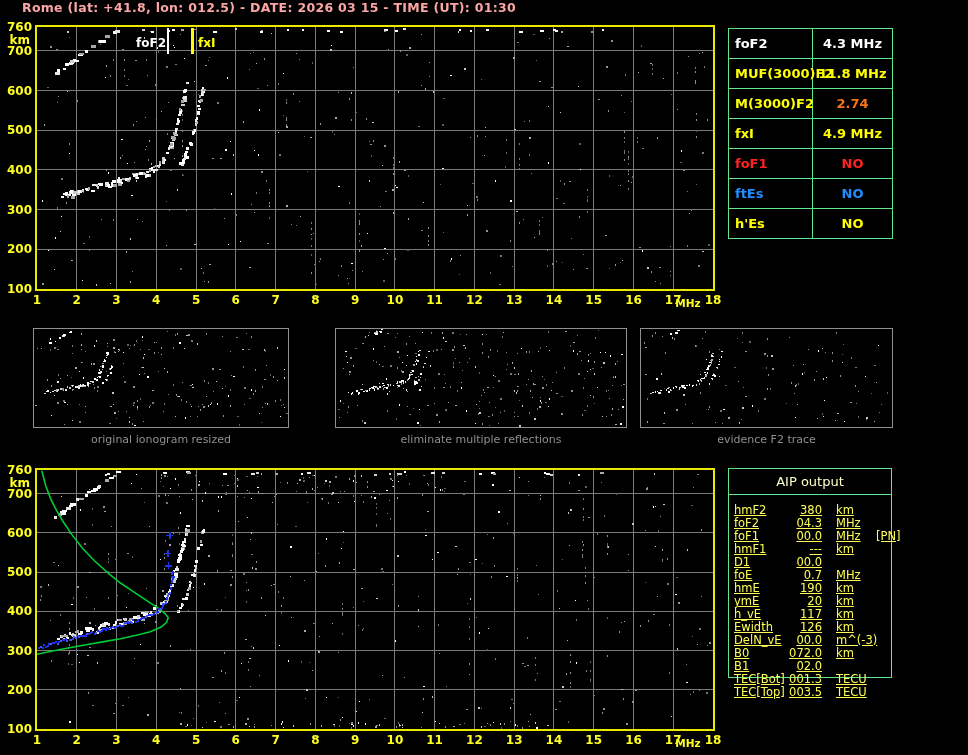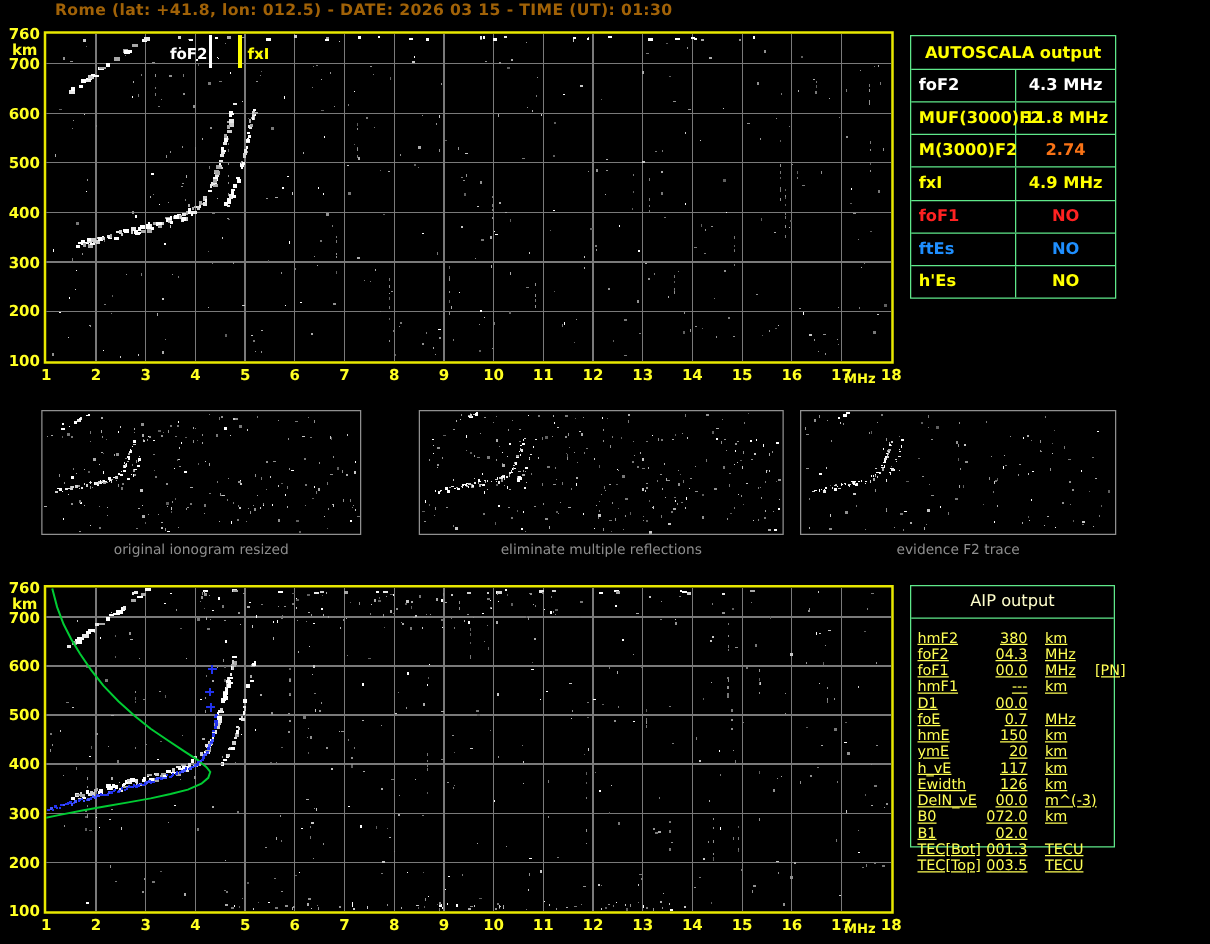--- a/index.html
+++ b/index.html
@@ -1,18 +1,18 @@
 <!DOCTYPE html>
 <html><head>
 <meta charset="utf-8">
 <style>
   html,body{margin:0;padding:0;background:#000;}
   .screen{position:relative;width:968px;height:755px;background:#000;overflow:hidden;
           font-family:"DejaVu Sans",sans-serif;}
-  .title{position:absolute;left:0;top:1;width:538px;text-align:right;color:#a16207;
+  .title{position:absolute;left:0;top:1;width:538px;text-align:center;color:#fca5a5;
          font-size:12.5px;font-weight:bold;letter-spacing:0.3px;}
   .plot{position:absolute;border:2px solid #e8e800;background:#000;}
   .plot.top{left:35px;top:25px;width:676px;height:262px;}
   .plot.bot{left:35px;top:468px;width:676px;height:259px;}
   .plot svg{position:absolute;left:0;top:0;}
   .mlabel{position:absolute;font-size:12px;font-weight:bold;white-space:nowrap;}
   .foF2label{left:129px;top:9px;transform:translateX(-100%);color:#ffffff;}
   .fxIlabel{left:161px;top:9px;color:#ffff00;}
   .axis-label{position:absolute;color:#ffff22;font-weight:bold;font-size:12px;white-space:nowrap;}
   .astable{position:absolute;left:728px;top:28px;width:165px;height:211px;border:1px solid #5fe88a;
@@ -722,21 +722,20 @@
         <rect x="165.4" y="60.1" width="2" height="2" fill="#ffffff"></rect>
         <rect x="166.2" y="62.2" width="3" height="2" fill="#a8a8a8"></rect>
         <rect x="130.2235294117647" y="1" width="2" height="26" fill="#ffffff"></rect>
         <rect x="153.58235294117648" y="1" width="3" height="26" fill="#ffff00"></rect>
       </svg>
     <span class="mlabel foF2label">foF2</span>
     <span class="mlabel fxIlabel">fxI</span>
   </div>
 
   <div class="astable">
-    <div class="as-header">AUTOSCALA output</div>
     <div class="as-rows" id="as-rows">
         <div class="as-row">
           <div class="as-label" style="color: rgb(255, 255, 255);">foF2</div>
           <div class="as-value" style="color: rgb(255, 255, 255);">4.3 MHz</div>
         </div>
         <div class="as-row">
           <div class="as-label" style="color: rgb(255, 255, 0);">MUF(3000)F2</div>
           <div class="as-value" style="color: rgb(255, 255, 0);">11.8 MHz</div>
         </div>
         <div class="as-row">
@@ -2572,21 +2571,21 @@
           <span class="aip-extra"></span>
         </div>
         <div class="aip-row">
           <span class="aip-label">foE</span>
           <span class="aip-value">0.7</span>
           <span class="aip-unit">MHz</span>
           <span class="aip-extra"></span>
         </div>
         <div class="aip-row">
           <span class="aip-label">hmE</span>
-          <span class="aip-value">150</span>
+          <span class="aip-value">190</span>
           <span class="aip-unit">km</span>
           <span class="aip-extra"></span>
         </div>
         <div class="aip-row">
           <span class="aip-label">ymE</span>
           <span class="aip-value">20</span>
           <span class="aip-unit">km</span>
           <span class="aip-extra"></span>
         </div>
         <div class="aip-row">

